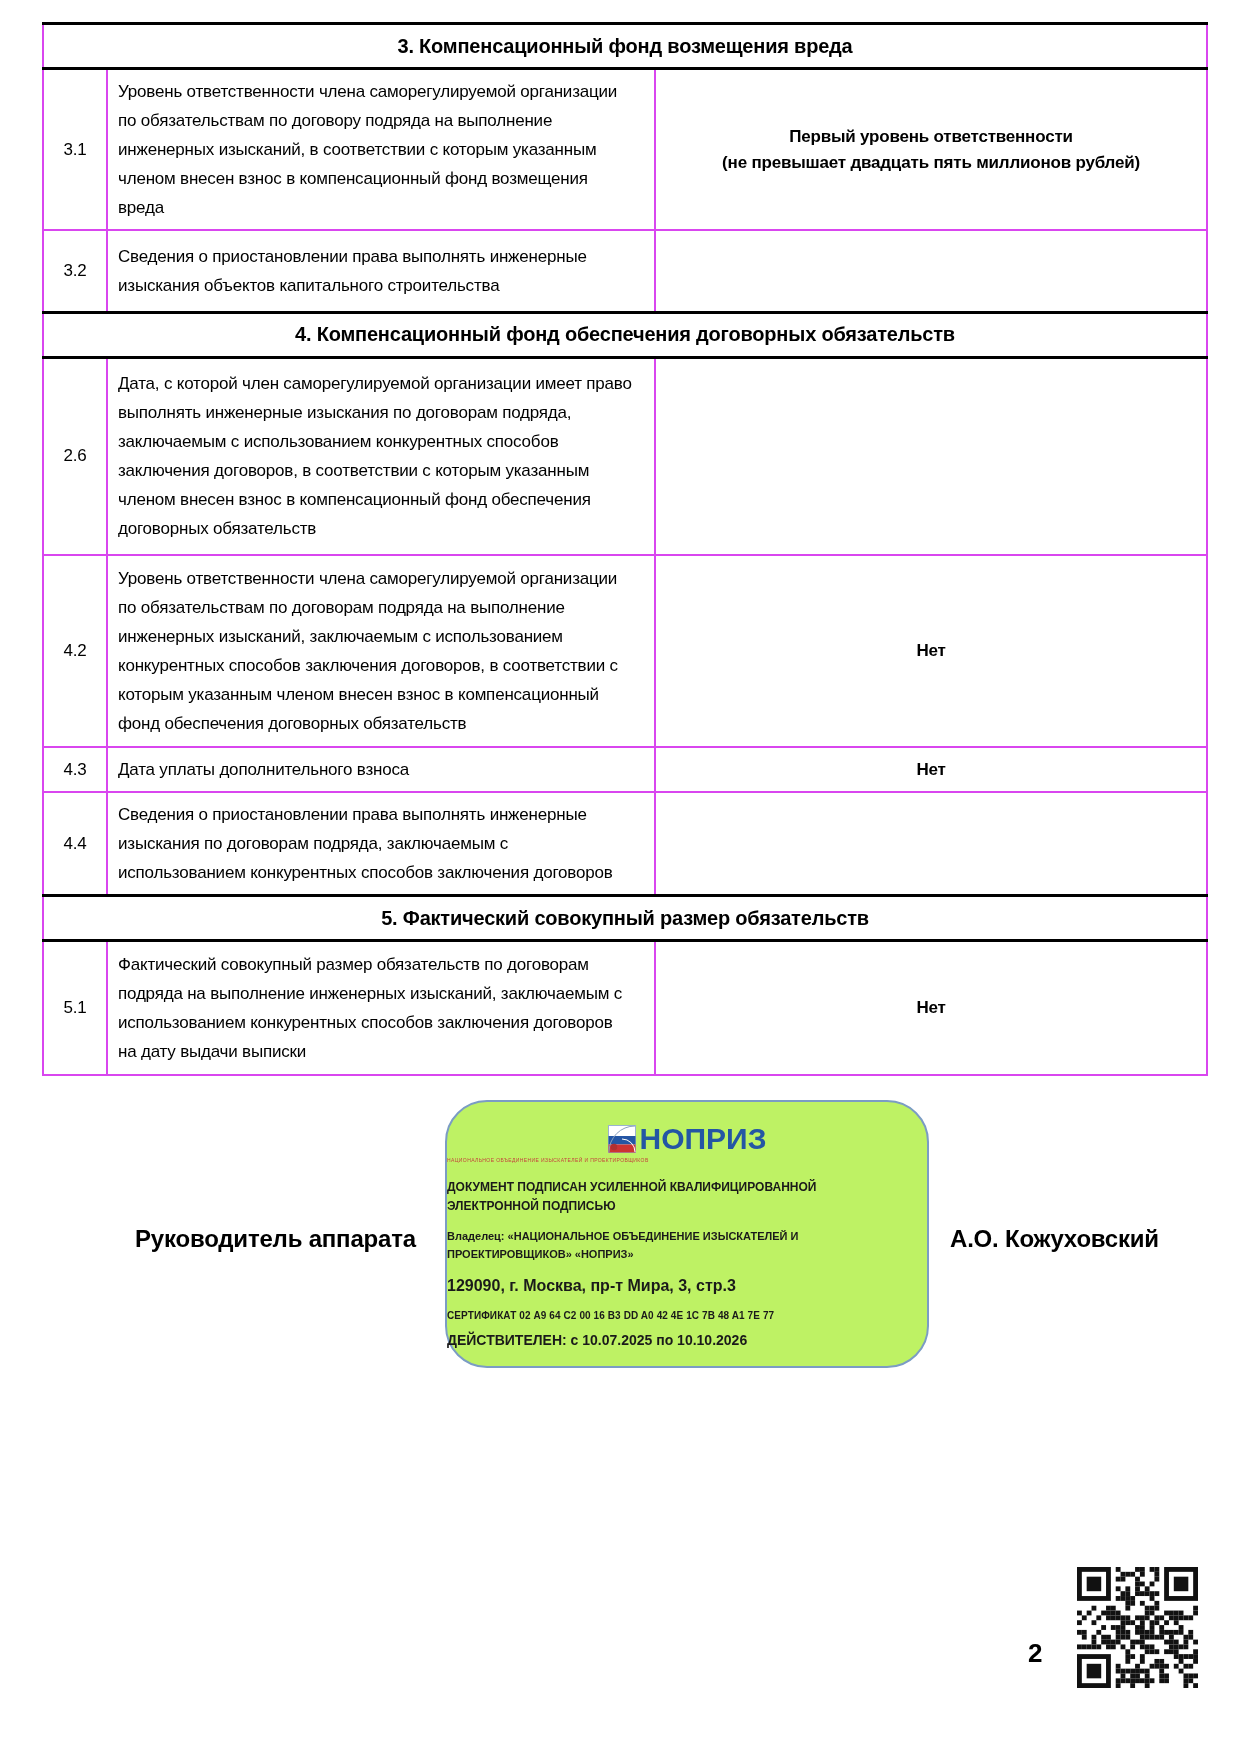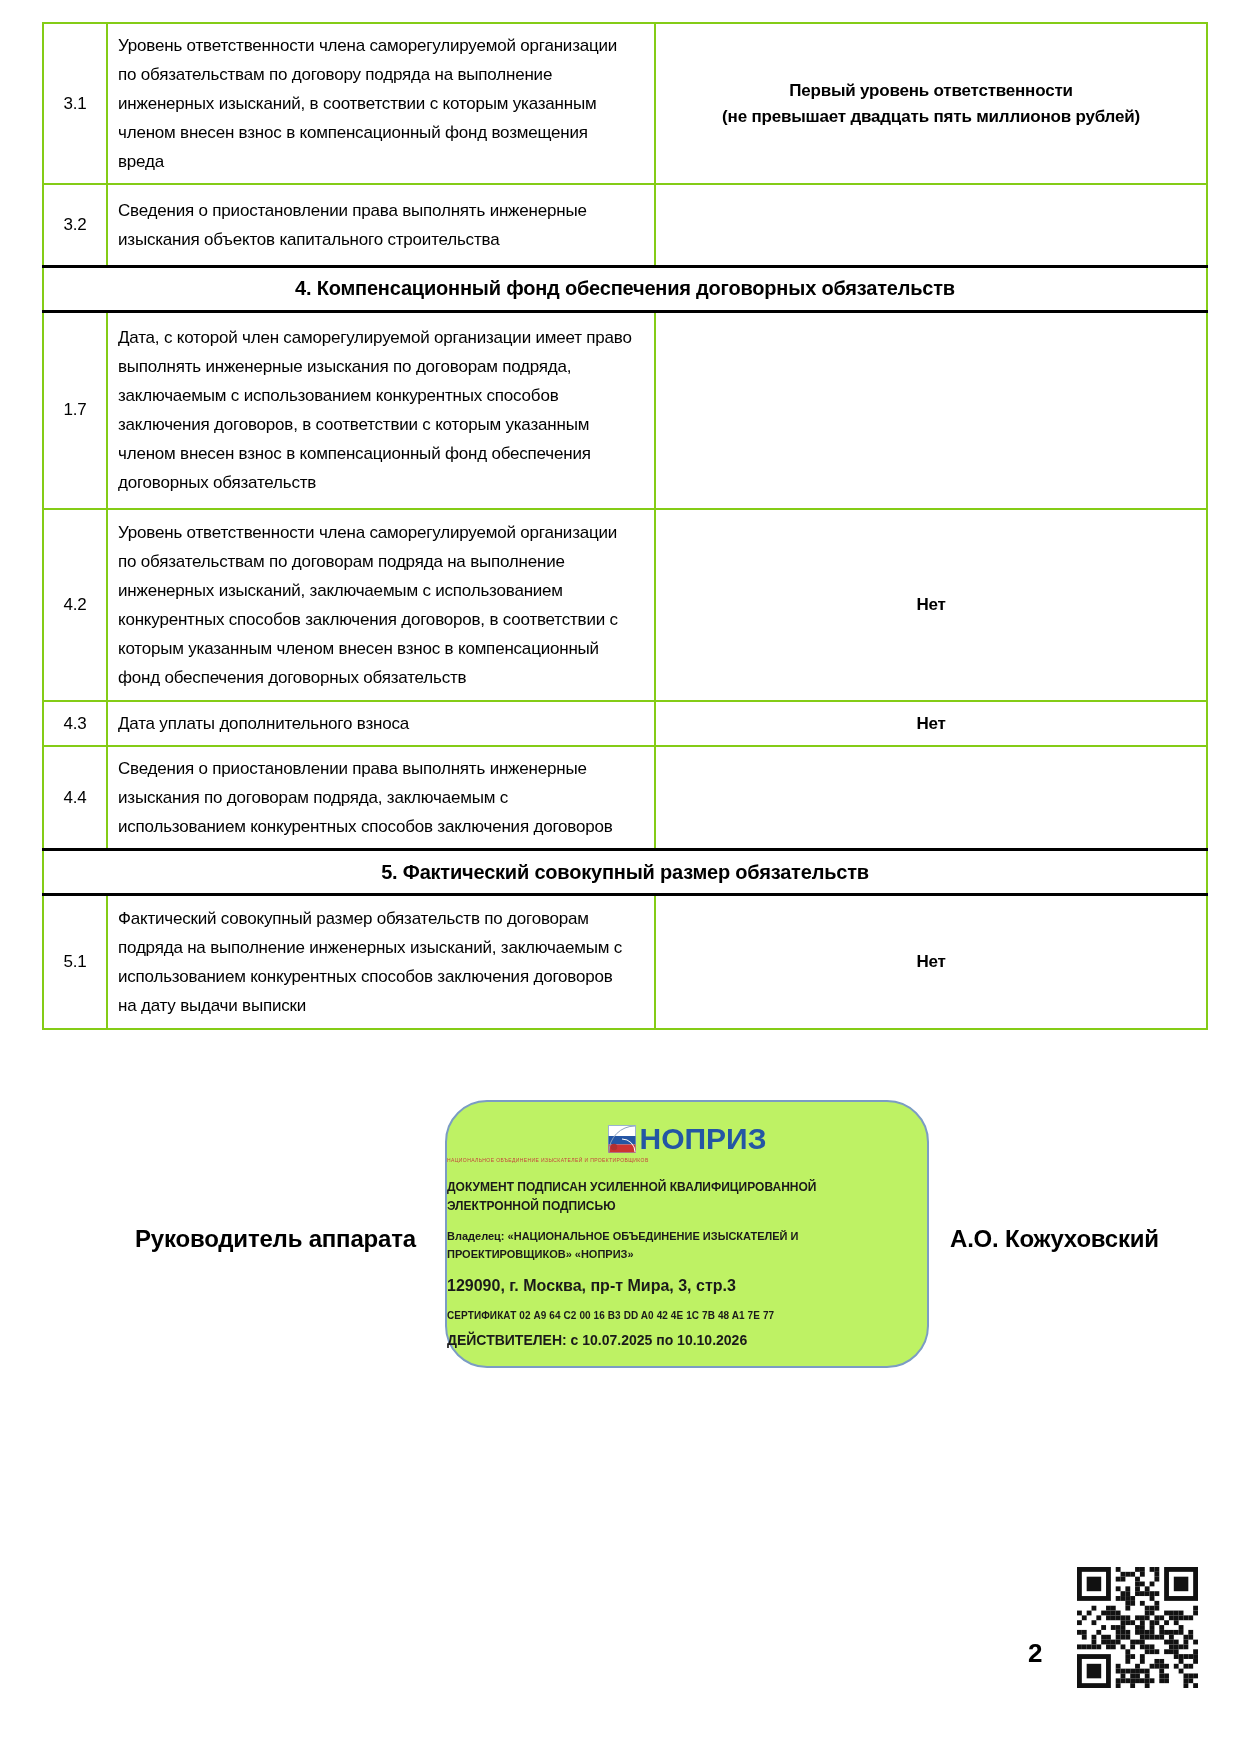--- a/index.html
+++ b/index.html
@@ -11,21 +11,21 @@
     color:#000;
     overflow:hidden;
   }
 
   
   table.doc-table{
     position:absolute;left:42px;top:22px;width:1166px;
     border-collapse:collapse;table-layout:fixed;
   }
   table.doc-table td{
-    border:2px solid #84cc16;
+    border:2px solid #d946ef;
     vertical-align:middle;
     font-size:17px;
     letter-spacing:-0.2px;
   }
   tr.section td{
     border-top:3px solid #000;
     border-bottom:3px solid #000;
     text-align:center;
     font-weight:bold;
     font-size:20px;
@@ -125,20 +125,23 @@
 <div class="page">
 
   <table class="doc-table">
     <colgroup>
         <col style="width:64px">
         <col style="width:548px">
         <col>
       </colgroup>
     <tbody>
 
+      <tr class="section">
+        <td colspan="3">3. Компенсационный фонд возмещения вреда</td>
+      </tr>
       <tr class="r31">
         <td class="cell-num">3.1</td>
         <td class="cell-label">Уровень ответственности члена саморегулируемой организации
 по обязательствам по договору подряда на выполнение
 инженерных изысканий, в соответствии с которым указанным
 членом внесен взнос в компенсационный фонд возмещения
 вреда</td>
         <td class="cell-value">Первый уровень ответственности
 (не превышает двадцать пять миллионов рублей)</td>
       </tr>
@@ -146,21 +149,21 @@
         <td class="cell-num">3.2</td>
         <td class="cell-label">Сведения о приостановлении права выполнять инженерные
 изыскания объектов капитального строительства</td>
         <td class="cell-value"></td>
       </tr>
 
       <tr class="section">
         <td colspan="3">4. Компенсационный фонд обеспечения договорных обязательств</td>
       </tr>
       <tr class="r41">
-        <td class="cell-num">1.7</td>
+        <td class="cell-num">2.6</td>
         <td class="cell-label">Дата, с которой член саморегулируемой организации имеет право
 выполнять инженерные изыскания по договорам подряда,
 заключаемым с использованием конкурентных способов
 заключения договоров, в соответствии с которым указанным
 членом внесен взнос в компенсационный фонд обеспечения
 договорных обязательств</td>
         <td class="cell-value"></td>
       </tr>
       <tr class="r42">
         <td class="cell-num">4.2</td>

